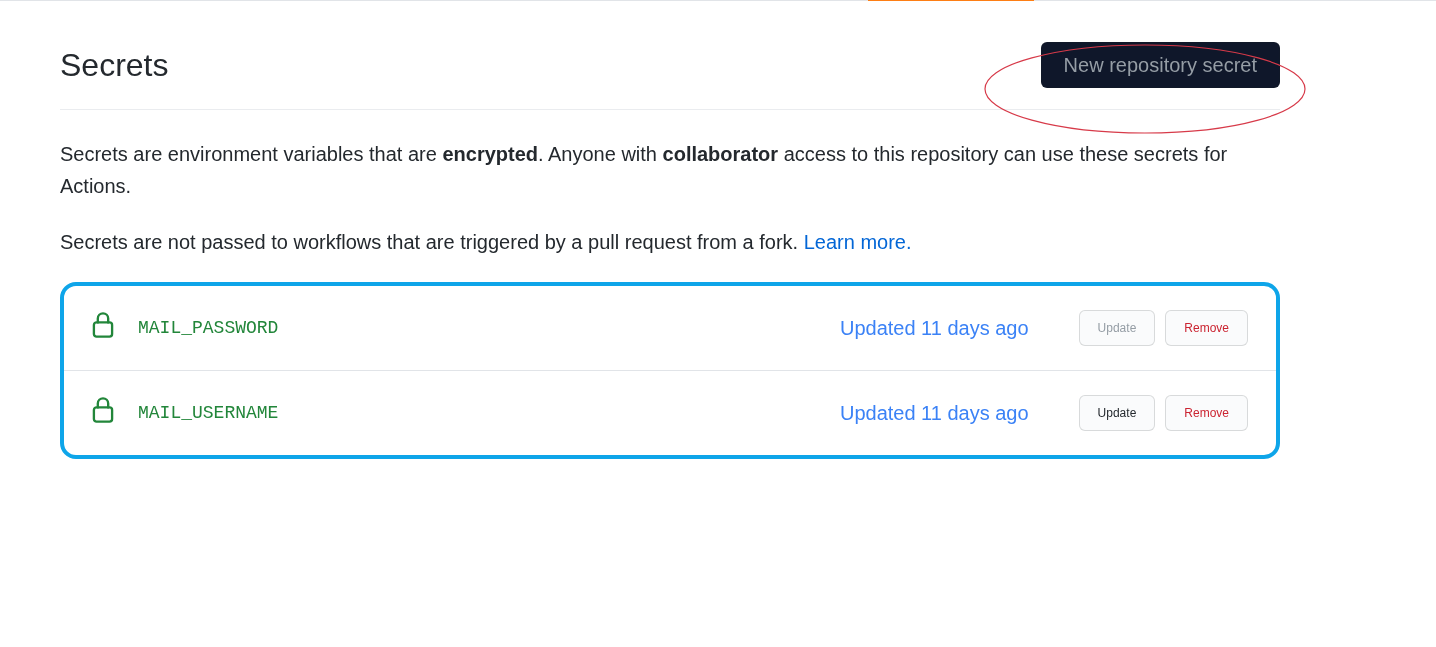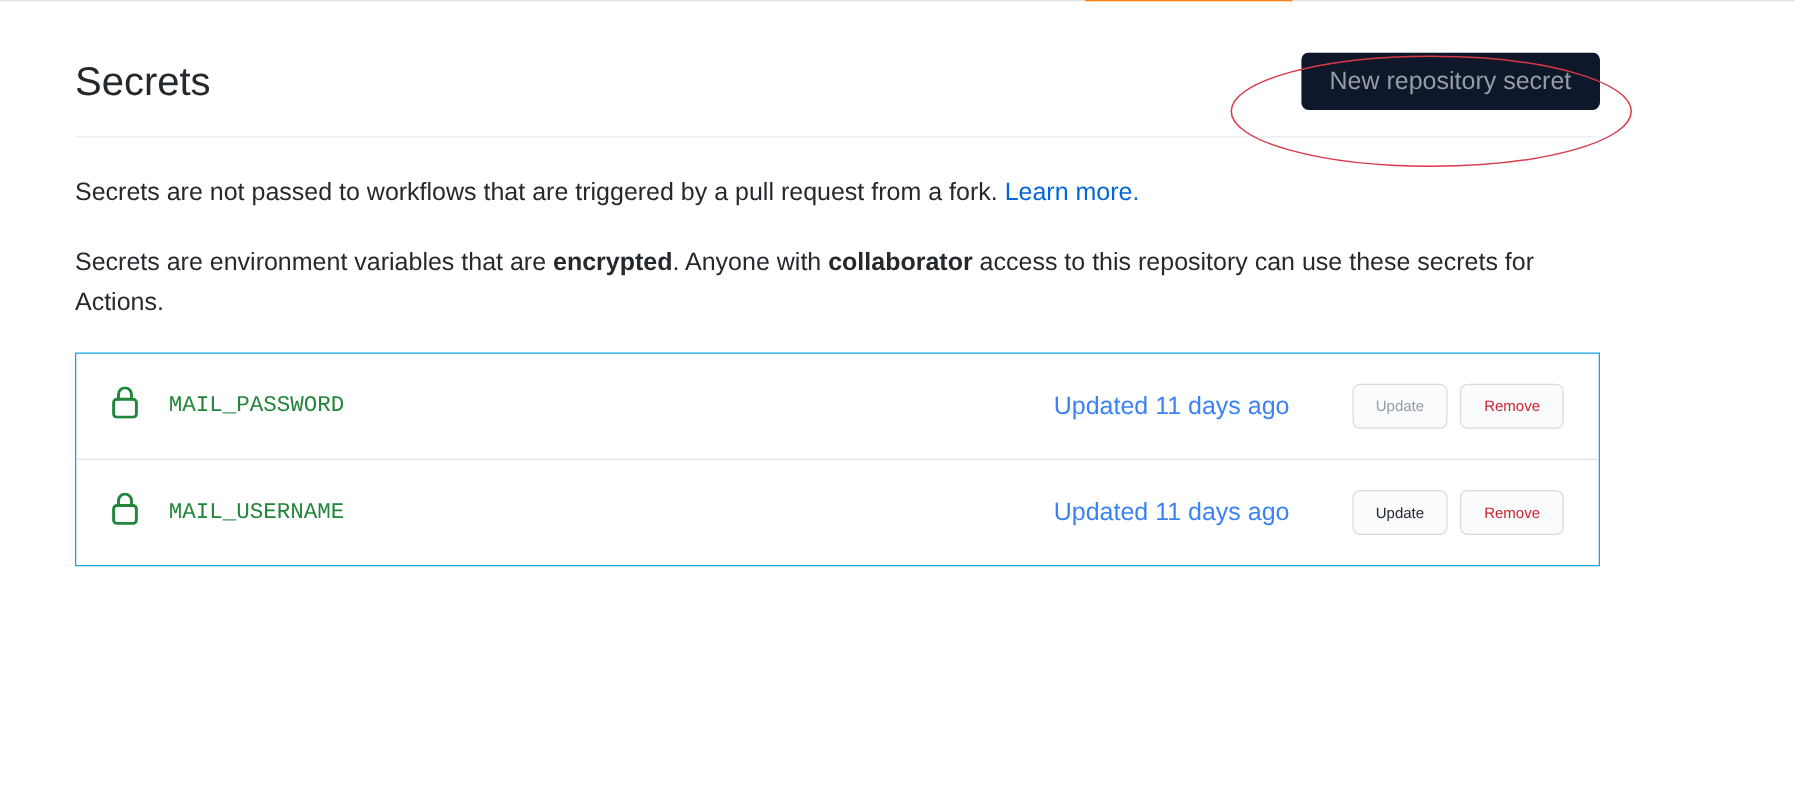--- a/index.html
+++ b/index.html
@@ -74,22 +74,22 @@
     }
     .description b {
       font-weight: 600;
     }
     .description a {
       color: #0366d6;
       text-decoration: none;
     }
     .secrets-box {
       margin-top: 20px;
-      border: 1px solid #0ea5e9;
-      border-radius: 0;
+      border: 4px solid #0ea5e9;
+      border-radius: 16px;
       overflow: hidden;
     }
     .secret-row {
       display: flex;
       align-items: center;
       padding: 24px 28px;
       border-top: 1px solid #e1e4e8;
     }
     .secret-row:first-child {
       border-top: none;
@@ -158,24 +158,24 @@
     </svg>
   </div>
 
   <div class="header-row">
     <h1 class="page-title">Secrets</h1>
     <button class="btn btn-new-secret">New repository secret</button>
   </div>
 
   <div class="description">
     <p>
-      <span>Secrets are not passed to workflows that are triggered by a pull request from a fork. </span><a href="#">Learn more.</a>
+      <span>Secrets are environment variables that are </span><b>encrypted</b><span>. Anyone with </span><b>collaborator</b><span> access to this repository can use these secrets for Actions.</span>
     </p>
     <p>
-      <span>Secrets are environment variables that are </span><b>encrypted</b><span>. Anyone with </span><b>collaborator</b><span> access to this repository can use these secrets for Actions.</span>
+      <span>Secrets are not passed to workflows that are triggered by a pull request from a fork. </span><a href="#">Learn more.</a>
     </p>
   </div>
 
   <div class="secrets-box">
 
   <div class="secret-row">
         <span class="lock-icon"><svg width="22" height="26" viewBox="0 0 16 20" fill="none" stroke="currentColor" stroke-width="1.8" stroke-linecap="round" stroke-linejoin="round">
             <rect x="1" y="8" width="14" height="11" rx="2"></rect>
             <path d="M4 8V5a4 4 0 0 1 8 0v3"></path>
           </svg></span>

